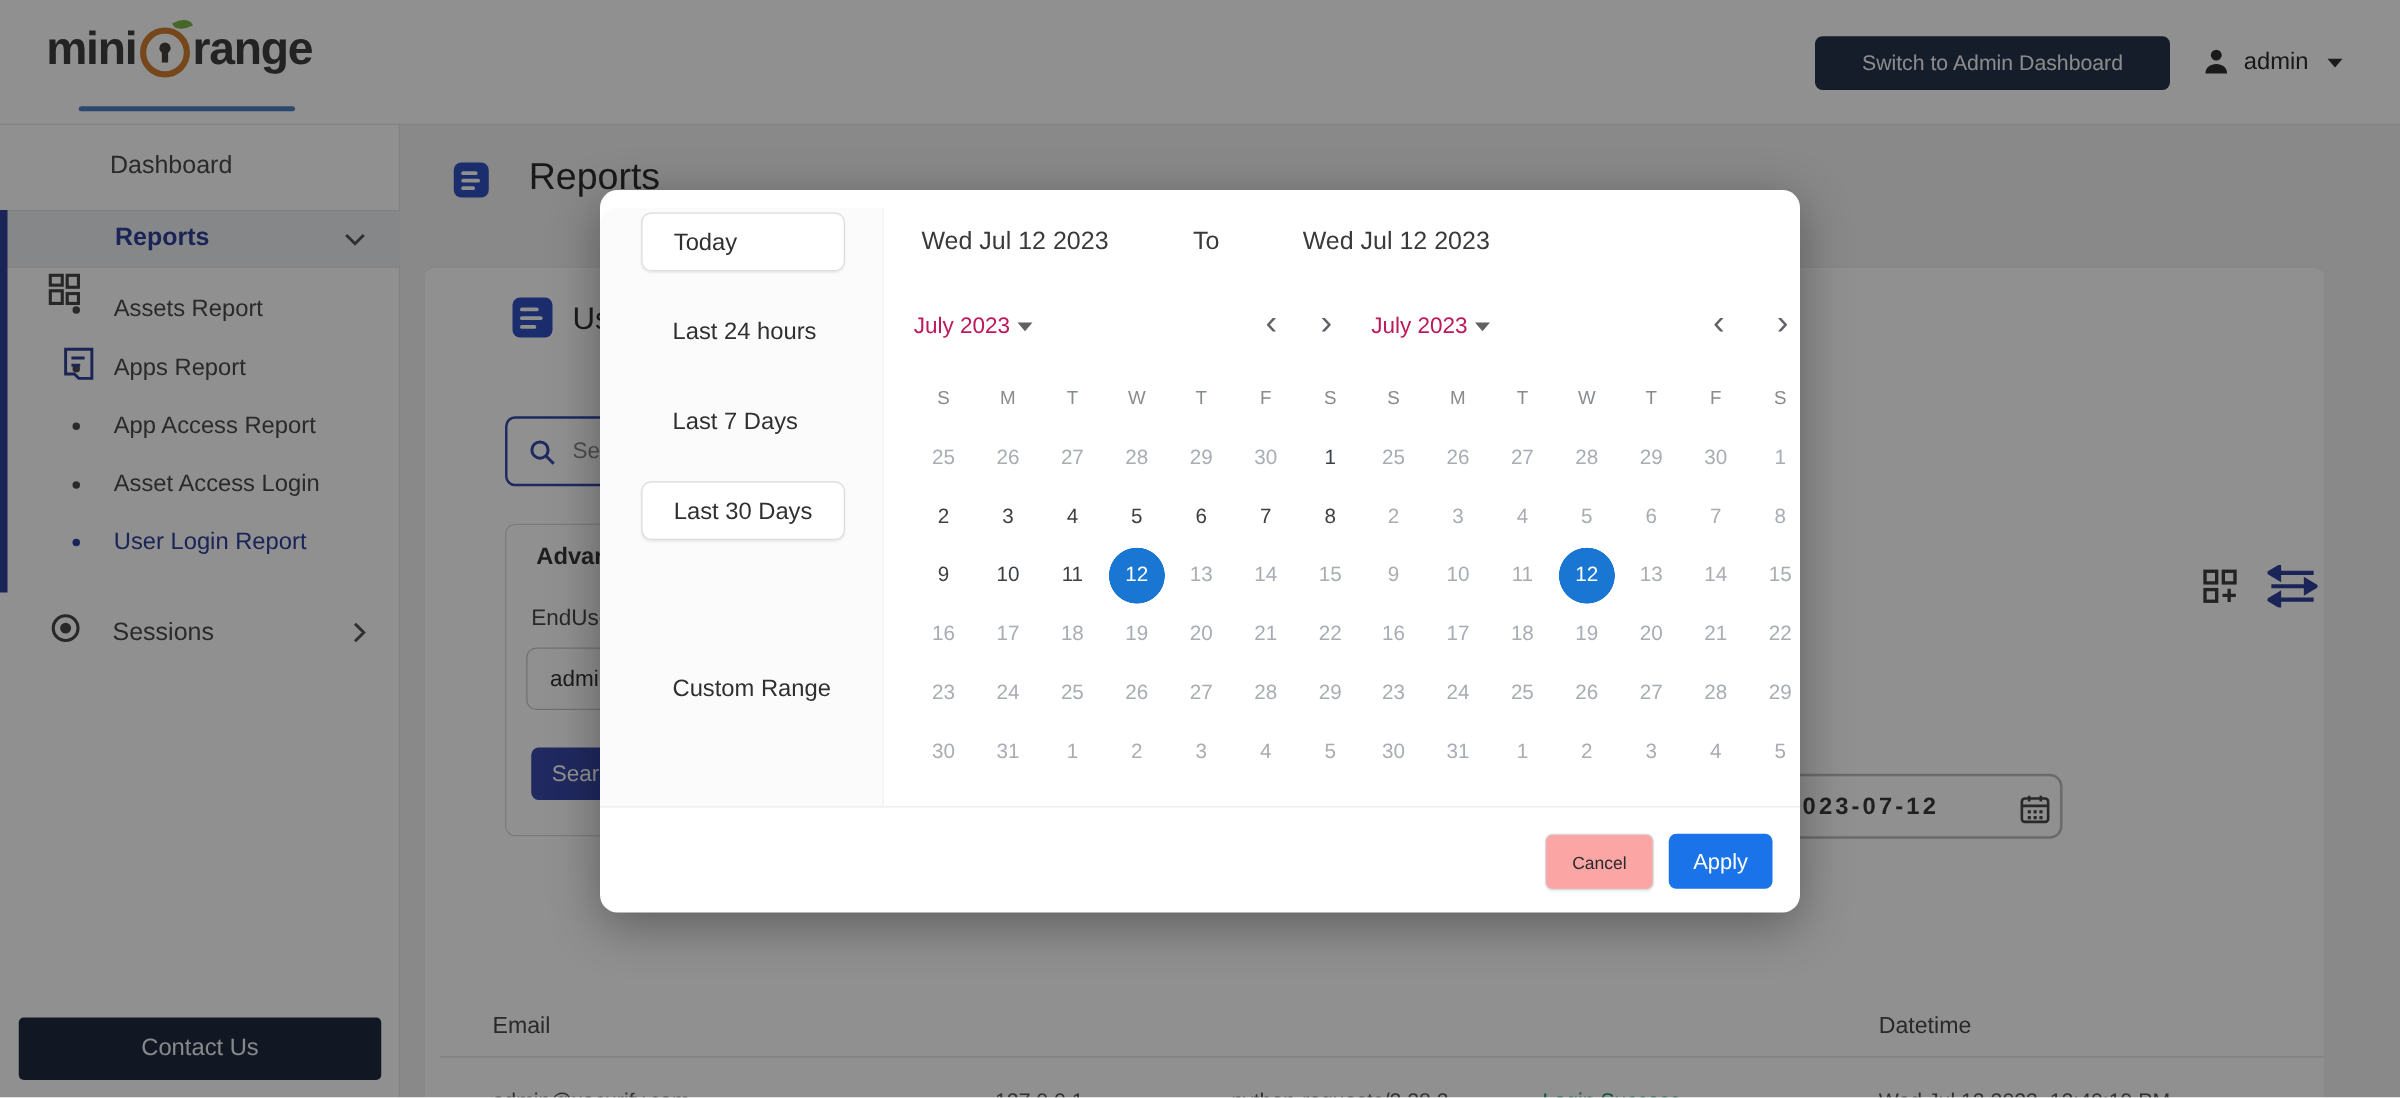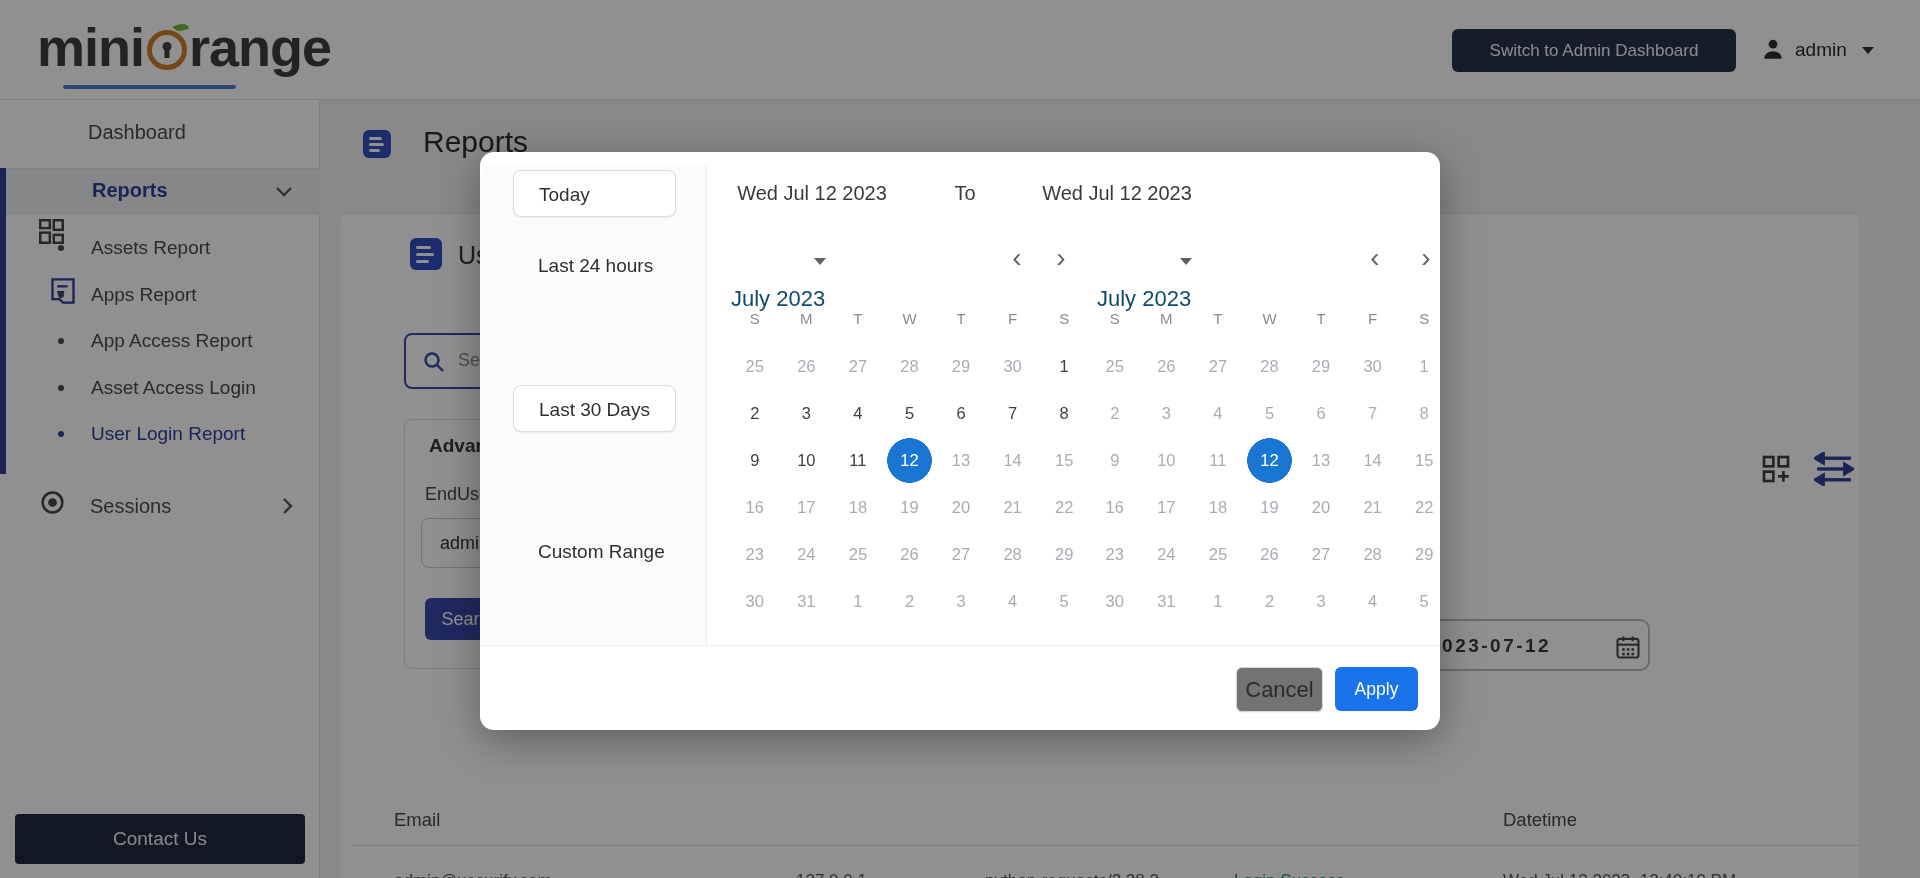--- a/index.html
+++ b/index.html
@@ -12,21 +12,21 @@
     --txt:#4b4b4b;
   }
   *{box-sizing:border-box;margin:0;padding:0;}
   html,body{width:1920px;height:878px;overflow:hidden;background:#fff;
     font-family:"Liberation Sans","DejaVu Sans",sans-serif;}
   #app{position:relative;width:1920px;height:878px;overflow:hidden;background:#f2f2f2;}
   .abs{position:absolute;}
 
   
   .header{position:absolute;left:0;top:0;width:1920px;height:100px;background:#fff;border-bottom:1px solid #e4e4e4;z-index:2;}
-  .logo{position:absolute;left:37px;top:16px;display:flex;align-items:center;font-size:54px;font-weight:700;color:#3e3e3e;letter-spacing:-1px;}
+  .logo{position:absolute;left:37px;top:16px;display:flex;align-items:center;font-size:37px;font-weight:700;color:#3e3e3e;letter-spacing:-1px;}
   .logo .o-ring{position:relative;width:40px;height:40px;border:5px solid #cf7f2e;border-radius:50%;margin:6px 2px 0 3px;}
   .logo .o-ring .keyhole{position:absolute;left:50%;top:7px;width:9px;height:9px;background:#46403c;border-radius:50%;transform:translateX(-50%);}
   .logo .o-ring .keystem{position:absolute;left:50%;top:13px;width:5px;height:10px;background:#46403c;transform:translateX(-50%);}
   .logo .leaf{position:absolute;left:22px;top:-12px;width:14px;height:9px;background:#7ab648;border-radius:0 90% 0 90%;transform:rotate(-28deg);}
   .logo-underline{position:absolute;left:63px;top:85px;width:173px;height:4px;background:#4d82c4;border-radius:2px;}
   .switch-btn{position:absolute;left:1452px;top:29px;width:284px;height:43px;background:var(--navy);color:#f4f6f8;font-size:17px;border:none;border-radius:6px;cursor:pointer;font-family:inherit;}
   .user-name{position:absolute;left:1795px;top:39px;font-size:19px;color:#2b2b2b;font-weight:500;}
   .user-caret{position:absolute;left:1862px;top:47px;width:0;height:0;border-left:6px solid transparent;border-right:6px solid transparent;border-top:7px solid #333;}
 
   
@@ -76,35 +76,35 @@
 
   
   .modal{position:absolute;left:480px;top:152px;width:960px;height:578px;background:#fff;border-radius:14px;
     box-shadow:0 10px 40px rgba(0,0,0,0.35);z-index:100;}
   .presets-panel{position:absolute;left:0;top:14px;width:227px;height:479px;background:#fbfbfb;border-right:1px solid #ececec;border-radius:14px 0 0 0;}
   .preset{position:absolute;left:33px;width:163px;height:47px;line-height:47px;padding-left:25px;font-size:19px;color:#303030;cursor:pointer;border-radius:8px;white-space:nowrap;}
   .preset.boxed{background:#fff;border:1px solid #dcdcdc;box-shadow:0 1px 2px rgba(0,0,0,0.07);}
   .p0{top:18px}.p1{top:90px}.p2{top:162px}.p3{top:233px}.p4{top:305px}.p5{top:376px}
 
   .range-label{position:absolute;top:30px;transform:translateX(-50%);font-size:20px;font-weight:500;color:#3a3a3a;white-space:nowrap;}
-  .month-label{position:absolute;top:98px;font-size:22px;font-weight:500;color:#0c4a6e;white-space:nowrap;cursor:pointer;margin-top:36px;}
+  .month-label{position:absolute;top:98px;font-size:18px;font-weight:500;color:#be185d;white-space:nowrap;cursor:pointer;}
   .month-caret{position:absolute;top:106px;width:0;height:0;border-left:6px solid transparent;border-right:6px solid transparent;border-top:7px solid #616161;cursor:pointer;}
   .nav-arrow{position:absolute;top:92px;width:26px;height:30px;font-size:28px;color:#5f6368;text-align:center;line-height:28px;cursor:pointer;user-select:none;}
 
   .cal-grid{position:absolute;top:141px;width:361px;}
   .cal-row{display:flex;}
   .cal-cell{width:51.57px;height:47px;display:flex;align-items:center;justify-content:center;font-size:16.5px;}
   .cal-hdr .cal-cell{height:50px;font-size:15px;color:#878c91;}
   .day{color:#3d4147;cursor:pointer;}
   .day.muted{color:#a8adb3;}
   .day.selected{color:#fff;background:radial-gradient(circle closest-side,var(--cal-blue) 0 94%,transparent 96%);}
   .cal0{left:249px;} .cal1{left:609px;}
 
   .footer-sep{position:absolute;left:0;top:493px;width:960px;height:1px;background:#ececec;}
-  .cancel-btn{position:absolute;left:756px;top:515px;width:87px;height:45px;background:#737373;border:1px solid #d7d7d7;border-radius:6px;font-size:22px;color:#2a2a2a;cursor:pointer;box-shadow:0 1px 2px rgba(0,0,0,0.06);font-family:inherit;}
+  .cancel-btn{position:absolute;left:756px;top:515px;width:87px;height:45px;background:#fca5a5;border:1px solid #d7d7d7;border-radius:6px;font-size:14px;color:#2a2a2a;cursor:pointer;box-shadow:0 1px 2px rgba(0,0,0,0.06);font-family:inherit;}
   .apply-btn{position:absolute;left:855px;top:515px;width:83px;height:44px;background:var(--apply-blue);border:none;border-radius:6px;font-size:17.5px;color:#fff;cursor:pointer;font-family:inherit;}
 
   svg{display:block;}
 </style>
 </head>
 <body>
 
 <div id="app">
 
   <div class="header">
@@ -282,20 +282,21 @@
 
     </div>
   </div>
 
   <div class="overlay"></div>
 
   <div class="modal">
     <div class="presets-panel"></div>
     <div class="preset p0 boxed">Today</div>
     <div class="preset p1">Last 24 hours</div>
+    <div class="preset p2">Last 7 Days</div>
     <div class="preset p3 boxed">Last 30 Days</div>
     <div class="preset p5">Custom Range</div>
 
     <div class="range-label" style="left:332px">Wed Jul 12 2023</div>
     <div class="range-label" style="left:485px">To</div>
     <div class="range-label" style="left:637px">Wed Jul 12 2023</div>
 
     <div class="month-label" style="left:251px">July 2023</div>
     <span class="month-caret" style="left:334px"></span>
     <div class="nav-arrow" style="left:524px">‹</div>

